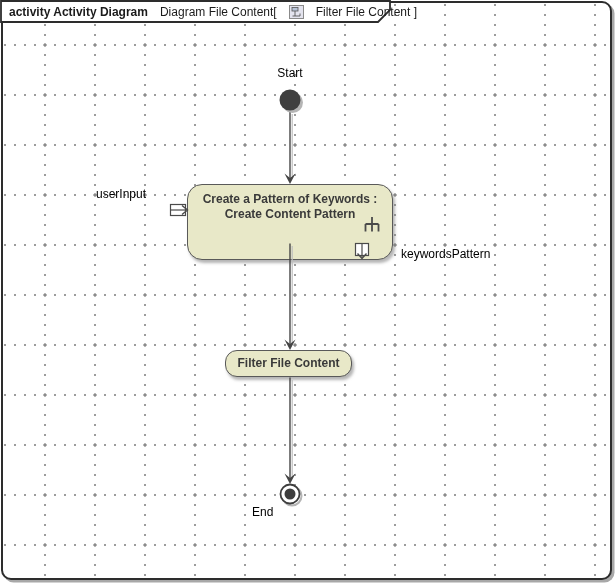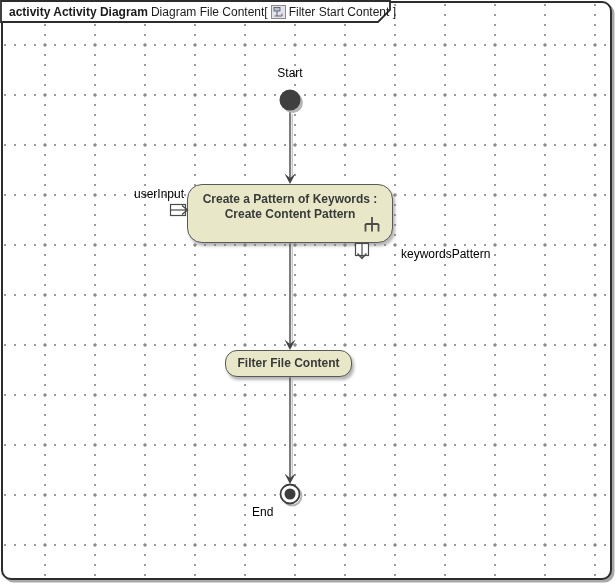--- a/index.html
+++ b/index.html
@@ -18,39 +18,39 @@
       radial-gradient(circle, #9c9c9c 0.9px, rgba(0,0,0,0) 1.1px),
       radial-gradient(circle, #9c9c9c 0.9px, rgba(0,0,0,0) 1.1px);
     background-size:50px 50px, 10px 50px, 50px 10px;
     background-position:17px 17px, 37px 17px, 17px 37px;
     overflow:hidden;
   }
   .svg-layer{position:absolute;left:0;top:0;z-index:3;}
   
   .tab-title{
     position:absolute;left:9px;top:5px;z-index:4;
-    font-size:12px;color:#1b1b1b;white-space:nowrap;display:flex;align-items:center;gap:3px;
+    font-size:12px;color:#1b1b1b;white-space:nowrap;display:flex;align-items:center;gap:12px;
   }
   .tab-title .kw{font-weight:bold;}
   .tab-icon{display:inline-block;width:15px;height:14px;vertical-align:middle;}
   
   .action{
     position:absolute;z-index:2;box-sizing:border-box;
     background:#e8e8c8;border:1.4px solid #595959;border-radius:15px;
     box-shadow:2px 3px 3px rgba(120,120,120,0.55);
     color:#3a3a3a;font-size:12px;font-weight:bold;text-align:center;
   }
-  .action-1{left:187px;top:184px;width:206px;height:59px;padding-top:7px;line-height:15px;}
+  .action-1{left:187px;top:184px;width:206px;height:76px;padding-top:7px;line-height:15px;}
   .action-2{left:225px;top:350px;width:127px;height:27px;line-height:24px;border-radius:12px;}
   .lbl{
     position:absolute;z-index:4;font-size:12px;color:#000000;white-space:nowrap;
   }
   .lbl-start{left:262px;top:66px;width:56px;text-align:center;}
   .lbl-end{left:252px;top:505px;width:56px;}
-  .lbl-userinput{left:96px;top:187px;width:88px;text-align:right;}
+  .lbl-userinput{left:96px;top:187px;width:88px;}
   .lbl-keywordspattern{left:373px;top:247px;margin-left:28px;}
 </style>
 </head>
 <body>
 
 <div id="canvas">
 
   <div class="frame"></div>
 
   <div class="action action-1">
@@ -102,21 +102,21 @@
   <div class="tab-title">
     <span class="kw">activity Activity Diagram</span>
     <span>Diagram File Content[</span>
     <svg class="tab-icon" viewBox="0 0 15 14">
       <rect x="0.5" y="0.5" width="14" height="13" fill="#e3e3ee" stroke="#8a8a8a"></rect>
       <rect x="3" y="2.5" width="6" height="3.5" fill="#b8c4d8" stroke="#555555" stroke-width="0.8"></rect>
       <line x1="6" y1="6" x2="6" y2="11" stroke="#555555" stroke-width="0.9"></line>
       <line x1="3.5" y1="11" x2="11" y2="11" stroke="#555555" stroke-width="0.9"></line>
       <line x1="11" y1="8.5" x2="11" y2="11" stroke="#555555" stroke-width="0.9"></line>
     </svg>
-    <span>Filter Start Content ]</span>
+    <span>Filter File Content ]</span>
   </div>
 
   <div class="lbl lbl-start">Start</div>
   <div class="lbl lbl-userinput">userInput</div>
   <div class="lbl lbl-keywordspattern">keywordsPattern</div>
   <div class="lbl lbl-end">End</div>
 
 </div>
 
 </body></html>

